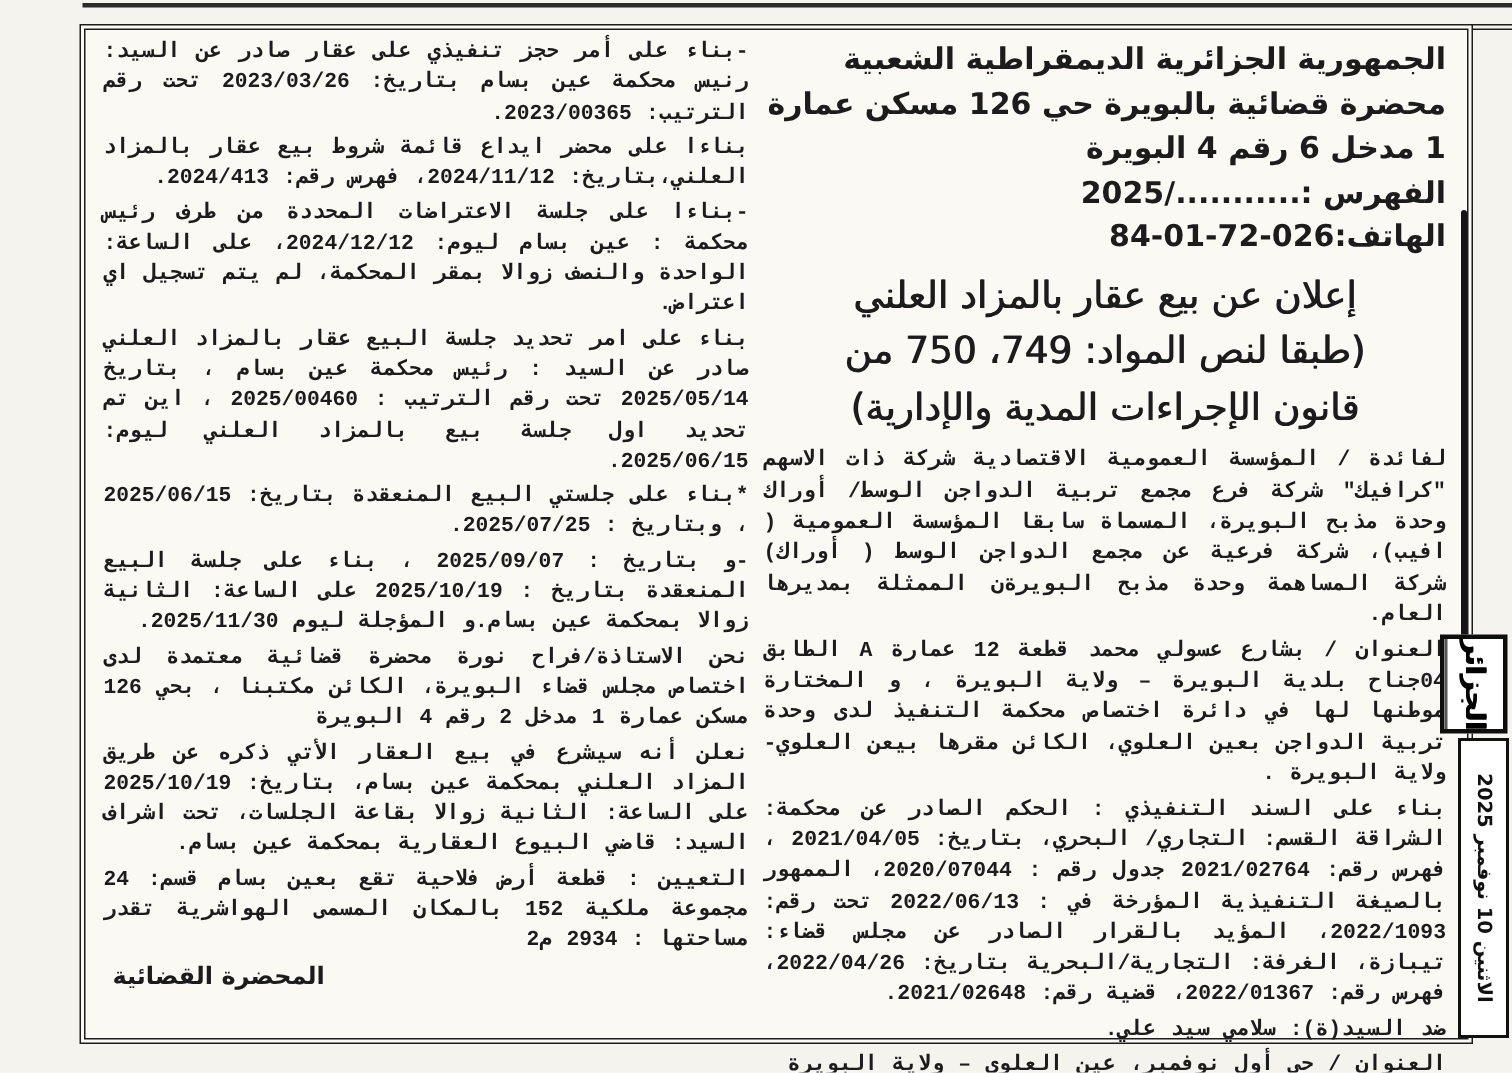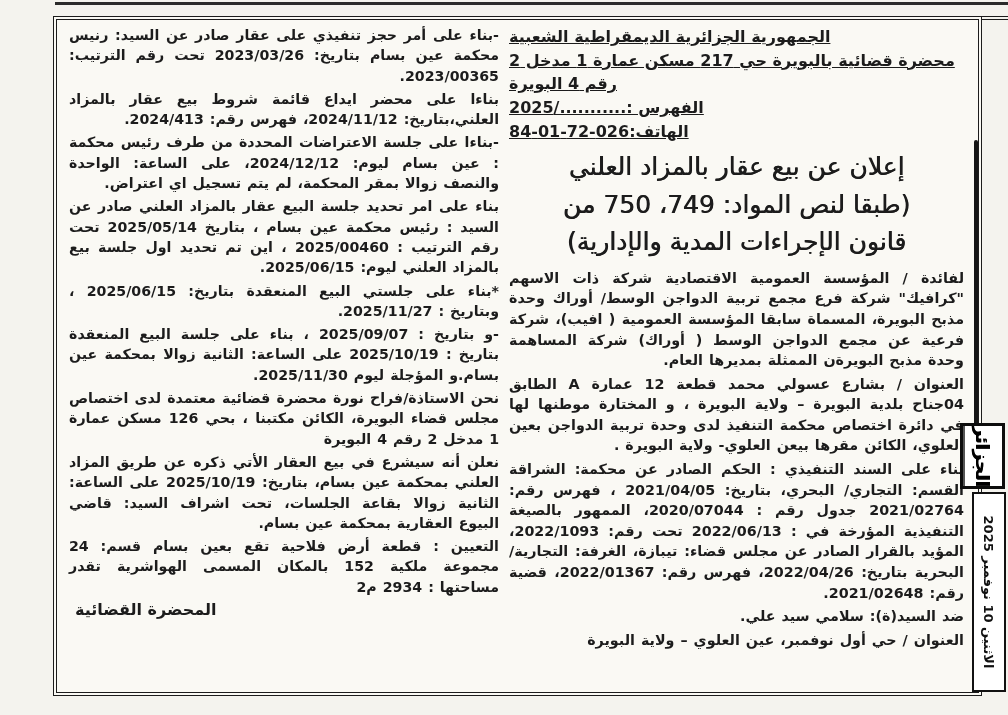--- a/index.html
+++ b/index.html
@@ -26,33 +26,34 @@
     border:4px double var(--ink);
     background:var(--paper);
     padding:5px 14px 4px 10px;
     display:flex;flex-direction:row;gap:10px;
   }
   .col{height:100%;}
   .col-right{width:455px;}
   .col-left{width:430px;}
 
   .office-header .hline{
-    font-size:16px;font-weight:700;text-align:left;line-height:1.48;text-decoration:underline;
+    font-size:20px;font-weight:700;text-align:right;line-height:1.48;
   }
   .notice-title{margin:5px 0 7px 0;}
   .notice-title .tline{
     font-size:25px;font-weight:400;text-align:center;line-height:1.5;
     letter-spacing:-0.5px;
     text-shadow:0.6px 0 0 var(--ink);
   }
   .para{
     font-size:14.3px;font-weight:700;line-height:1.44;
     text-align:justify;text-align-last:right;
     margin-bottom:3px;
     word-spacing:1px;
+    font-family:Liberation Mono, monospace;
   }
   .col-left .para{font-size:14.2px;line-height:1.43;}
   .signature{
     font-size:16px;font-weight:700;text-align:left;
     margin-top:2px;padding-left:6px;
   }
 
   
   .pen-line{position:absolute;left:974px;top:140px;width:4px;height:286px;background:#151515;border-radius:2px;}
 
@@ -80,21 +81,21 @@
 <body>
 
 <div class="top-rule"></div>
 <div class="top-ext"></div>
 
 <div class="ad-box">
 
   <div class="col col-right">
     <div class="office-header">
         <div class="hline">الجمهورية الجزائرية الديمقراطية الشعبية</div>
-        <div class="hline">محضرة قضائية بالبويرة حي 217 مسكن عمارة 1 مدخل 2 رقم 4 البويرة</div>
+        <div class="hline">محضرة قضائية بالبويرة حي 126 مسكن عمارة 1 مدخل 6 رقم 4 البويرة</div>
         <div class="hline">الفهرس :.........../2025</div>
         <div class="hline">الهاتف:026-72-01-84</div>
       </div>
 
     <div class="notice-title">
         <div class="tline">إعلان عن بيع عقار بالمزاد العلني</div>
         <div class="tline">(طبقا لنص المواد: 749، 750 من</div>
         <div class="tline">قانون الإجراءات المدية والإدارية)</div>
       </div>
 
@@ -106,21 +107,21 @@
         <div class="para">العنوان / حي أول نوفمبر، عين العلوي – ولاية البويرة</div>
       </div>
   </div>
 
   <div class="col col-left">
     <div>
         <div class="para">-بناء على أمر حجز تنفيذي على عقار صادر عن السيد: رنيس محكمة عين بسام بتاريخ: 2023/03/26 تحت رقم الترتيب: 2023/00365.</div>
         <div class="para">بناءا على محضر ايداع قائمة شروط بيع عقار بالمزاد العلني،بتاريخ: 2024/11/12، فهرس رقم: 2024/413.</div>
         <div class="para">-بناءا على جلسة الاعتراضات المحددة من طرف رئيس محكمة : عين بسام ليوم: 2024/12/12، على الساعة: الواحدة والنصف زوالا بمقر المحكمة، لم يتم تسجيل اي اعتراض.</div>
         <div class="para">بناء على امر تحديد جلسة البيع عقار بالمزاد العلني صادر عن السيد : رئيس محكمة عين بسام ، بتاريخ 2025/05/14 تحت رقم الترتيب : 2025/00460 ، اين تم تحديد اول جلسة بيع بالمزاد العلني ليوم: 2025/06/15.</div>
-        <div class="para">*بناء على جلستي البيع المنعقدة بتاريخ: 2025/06/15 ، وبتاريخ : 2025/11/27.</div>
+        <div class="para">*بناء على جلستي البيع المنعقدة بتاريخ: 2025/06/15 ، وبتاريخ : 2025/07/25.</div>
         <div class="para">-و بتاريخ : 2025/09/07 ، بناء على جلسة البيع المنعقدة بتاريخ : 2025/10/19 على الساعة: الثانية زوالا بمحكمة عين بسام.و المؤجلة ليوم 2025/11/30.</div>
         <div class="para">نحن الاستاذة/فراح نورة محضرة قضائية معتمدة لدى اختصاص مجلس قضاء البويرة، الكائن مكتبنا ، بحي 126 مسكن عمارة 1 مدخل 2 رقم 4 البويرة</div>
         <div class="para">نعلن أنه سيشرع في بيع العقار الأتي ذكره عن طريق المزاد العلني بمحكمة عين بسام، بتاريخ: 2025/10/19 على الساعة: الثانية زوالا بقاعة الجلسات، تحت اشراف السيد: قاضي البيوع العقارية بمحكمة عين بسام.</div>
         <div class="para">التعيين : قطعة أرض فلاحية تقع بعين بسام قسم: 24 مجموعة ملكية 152 بالمكان المسمى الهواشرية تقدر مساحتها : 2934 م2</div>
       </div>
     <div class="signature">المحضرة القضائية</div>
   </div>
 
 </div>
 

